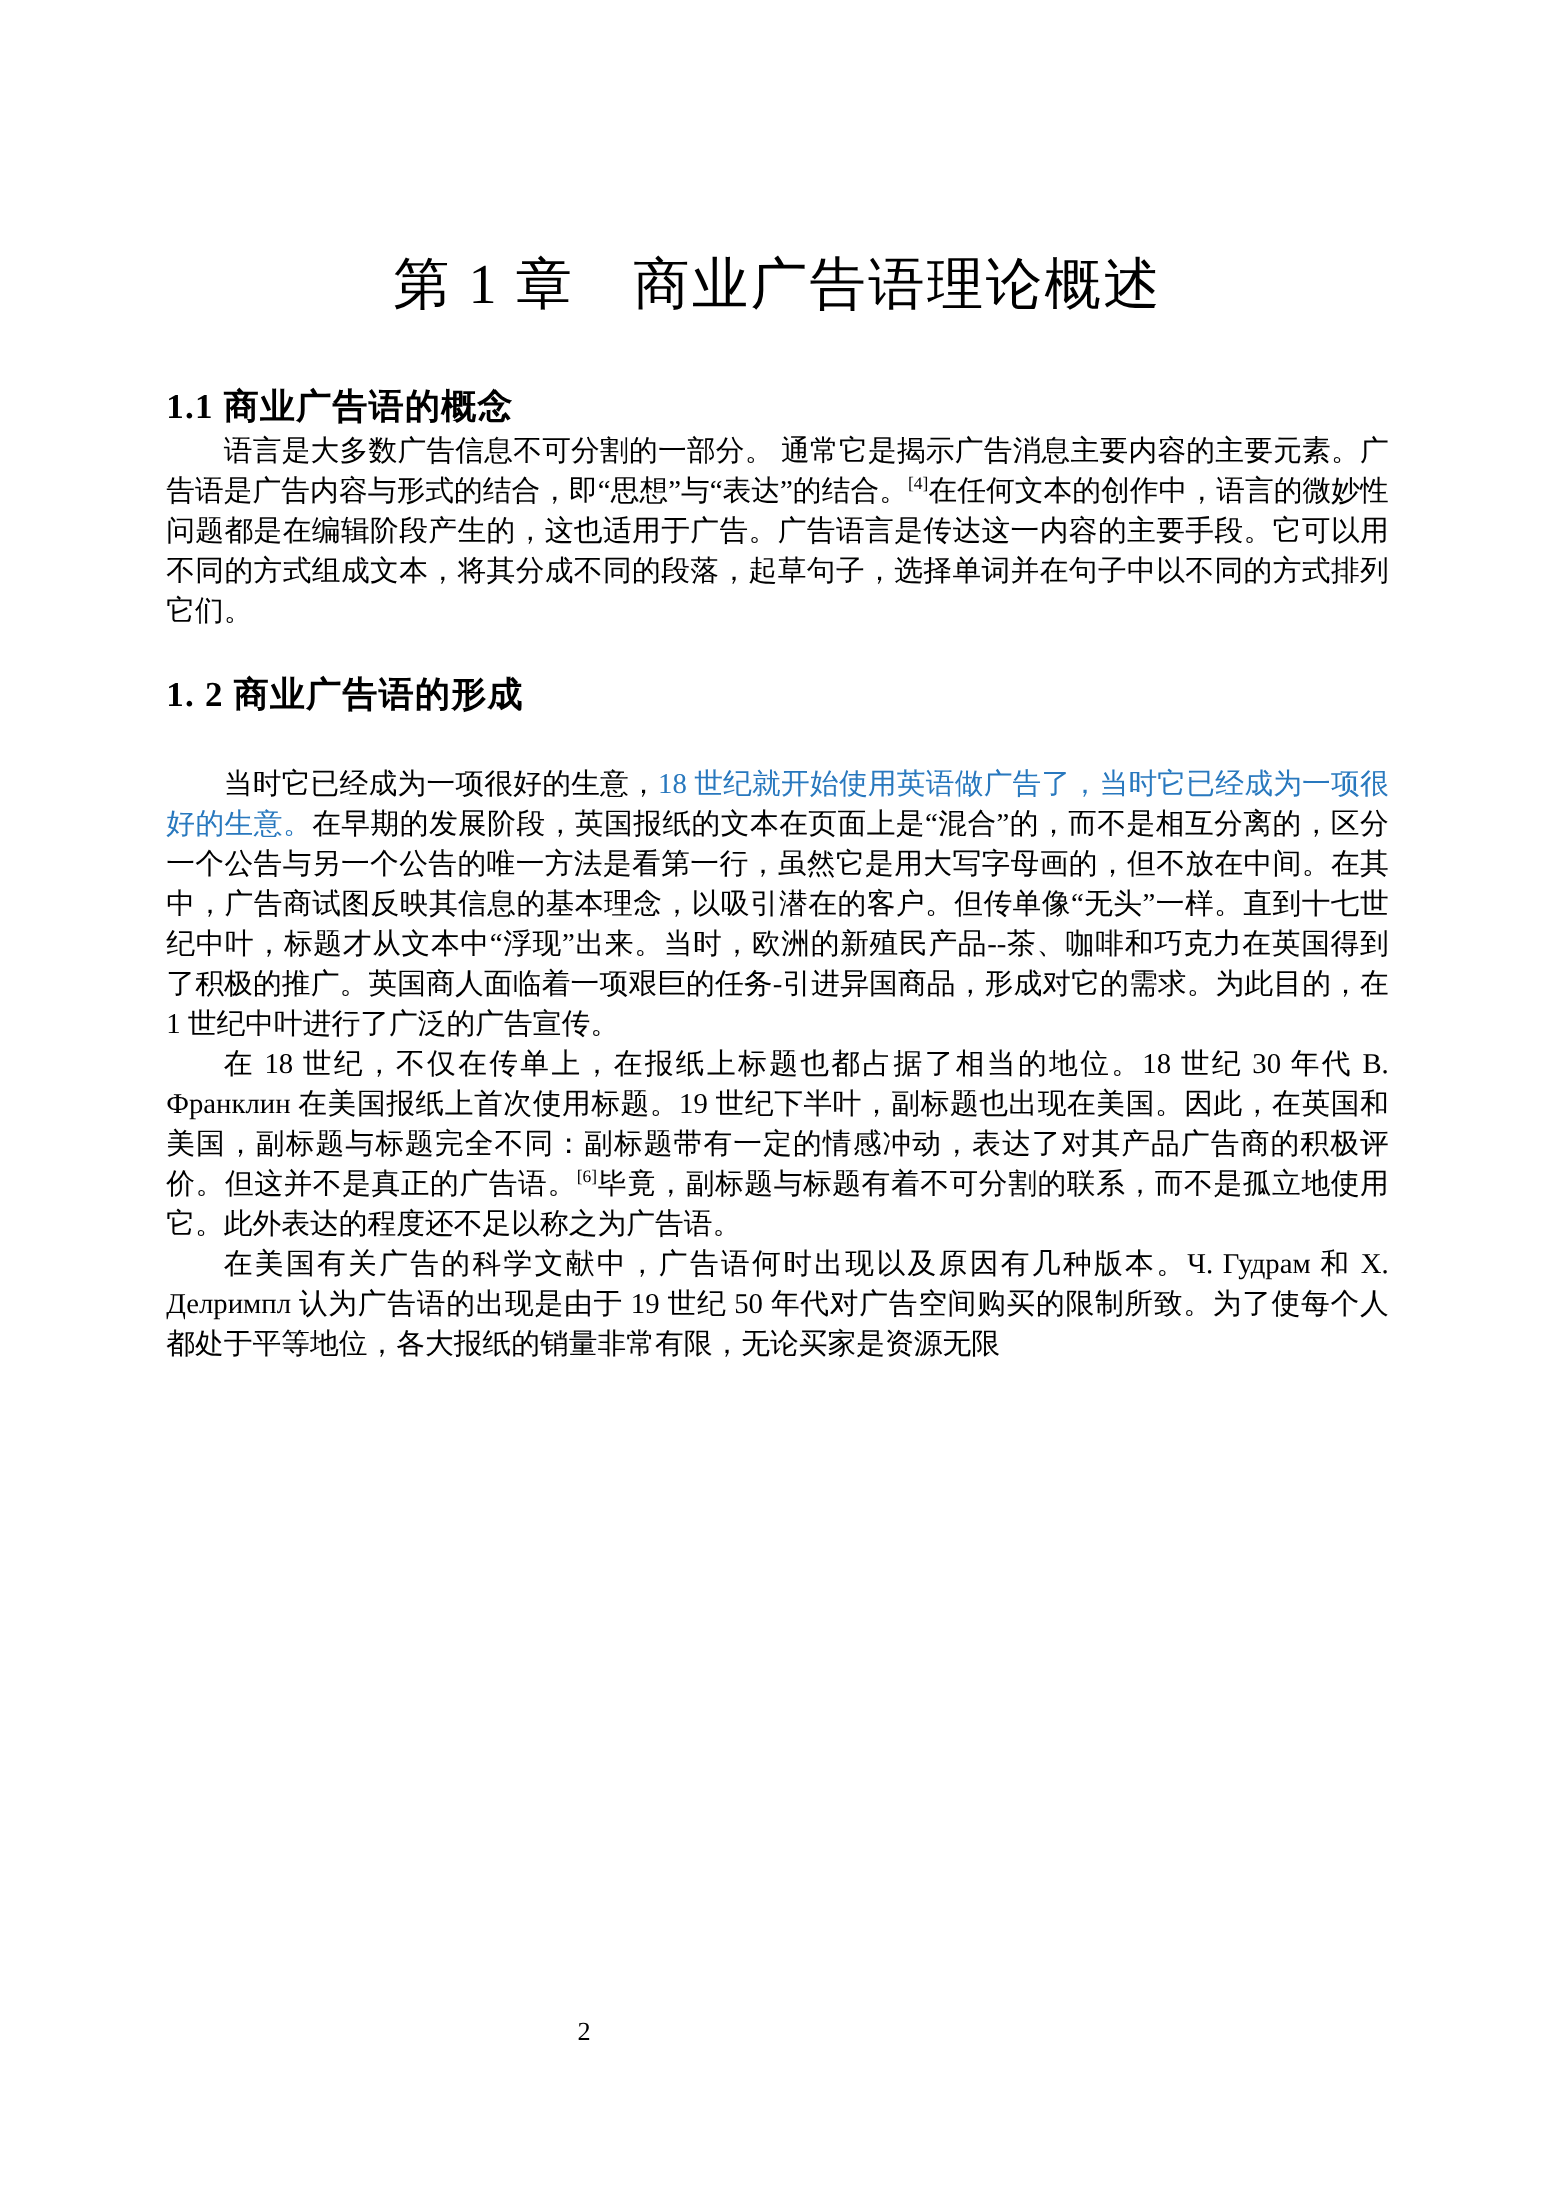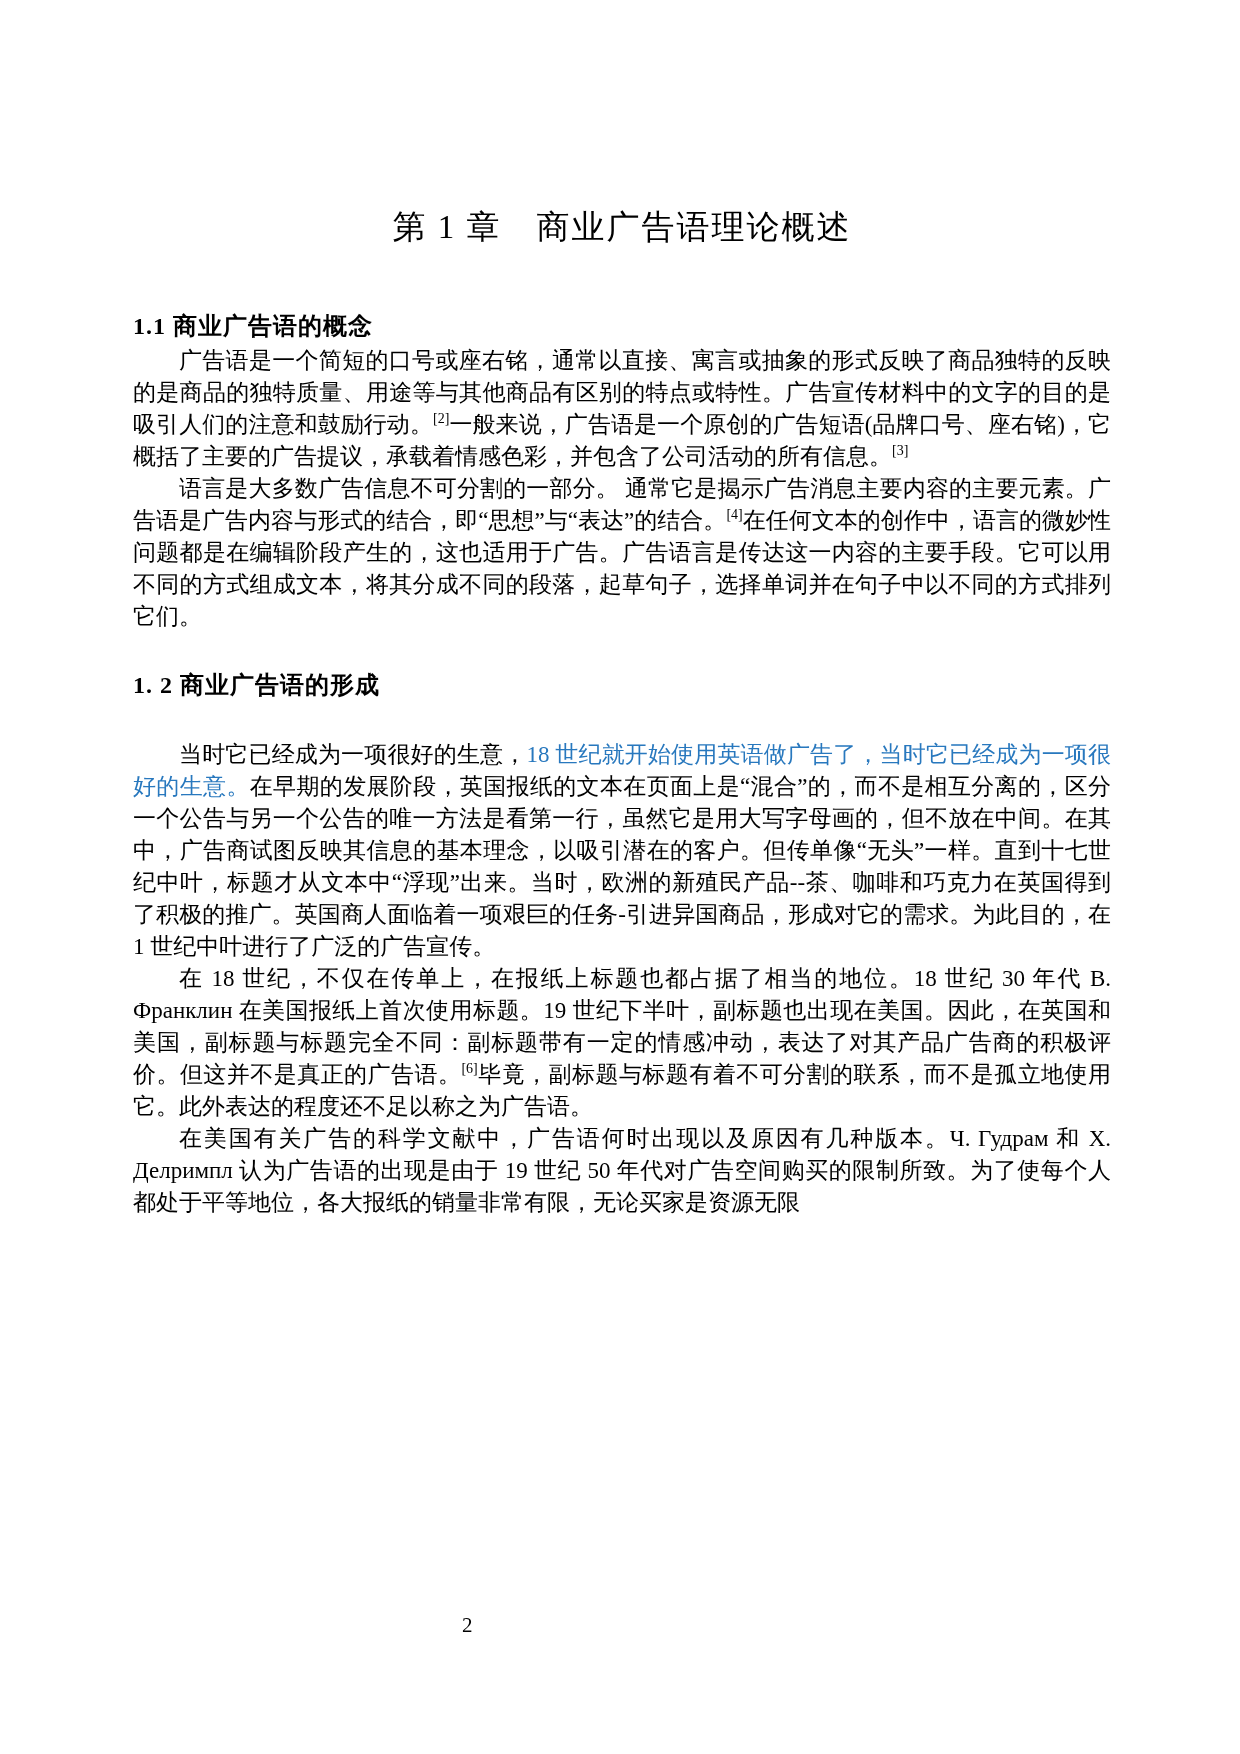--- a/index.html
+++ b/index.html
@@ -6,25 +6,25 @@
   .page{
     position:relative;
     width:1240px;height:1754px;
     background:#ffffff;color:#000000;
     font-family:"Liberation Serif","DejaVu Serif",serif;
     overflow:hidden;
   }
   .content{position:absolute;left:133px;top:0;width:978px;}
   .chapter-title{
     margin:205px 0 0 0;
-    font-size:33px;font-weight:400;
+    font-size:45px;font-weight:400;
     text-align:center;letter-spacing:2px;line-height:44px;
   }
   .section-heading{
-    margin:0;font-size:24px;font-weight:700;line-height:38px;
+    margin:0;font-size:28px;font-weight:700;line-height:38px;
     letter-spacing:1px;
   }
   .h-first{margin-top:58px;}
   .h-second{margin-top:32px;line-height:40px;}
   .para{
     margin:0;font-size:23px;line-height:32px;
     text-align:justify;text-align-last:left;
     text-indent:2em;
   }
   .mt{margin-top:30px;}
@@ -44,21 +44,20 @@
 <body>
 
 <div class="page">
   <div class="content">
 
     <h1 class="chapter-title">第 1 章　商业广告语理论概述</h1>
 
     <h2 class="section-heading h-first">1.1 商业广告语的概念</h2>
 
 
-    <p class="para"><span>广告语是一个简短的口号或座右铭，通常以直接、寓言或抽象的形式反映了商品独特的反映的是商品的独特质量、用途等与其他商品有区别的特点或特性。广告宣传材料中的文字的目的是吸引人们的注意和鼓励行动。</span><sup class="fn">[2]</sup><span>一般来说，广告语是一个原创的广告短语(品牌口号、座右铭)，它概括了主要的广告提议，承载着情感色彩，并包含了公司活动的所有信息。</span><sup class="fn">[3]</sup></p>
 
     <p class="para"><span>语言是大多数广告信息不可分割的一部分。 通常它是揭示广告消息主要内容的主要元素。广告语是广告内容与形式的结合，即“思想”与“表达”的结合。</span><sup class="fn">[4]</sup><span>在任何文本的创作中，语言的微妙性问题都是在编辑阶段产生的，这也适用于广告。广告语言是传达这一内容的主要手段。它可以用不同的方式组成文本，将其分成不同的段落，起草句子，选择单词并在句子中以不同的方式排列它们。</span></p>
 
 
     <h2 class="section-heading h-second">1. 2 商业广告语的形成</h2>
 
     <p class="para mt2"><span>当时它已经成为一项很好的生意，</span><span class="blue">18 世纪就开始使用英语做广告了，当时它已经成为一项很好的生意。</span><span>在早期的发展阶段，英国报纸的文本在页面上是“混合”的，而不是相互分离的，区分一个公告与另一个公告的唯一方法是看第一行，虽然它是用大写字母画的，但不放在中间。在其中，广告商试图反映其信息的基本理念，以吸引潜在的客户。但传单像“无头”一样。直到十七世纪中叶，标题才从文本中“浮现”出来。当时，欧洲的新殖民产品--茶、咖啡和巧克力在英国得到了积极的推广。英国商人面临着一项艰巨的任务-引进异国商品，形成对它的需求。为此目的，在 1 世纪中叶进行了广泛的广告宣传。</span></p>
 
     <p class="para"><span>在 18 世纪，不仅在传单上，在报纸上标题也都占据了相当的地位。18 世纪 30 年代 В. Франклин 在美国报纸上首次使用标题。19 世纪下半叶，副标题也出现在美国。因此，在英国和美国，副标题与标题完全不同：副标题带有一定的情感冲动，表达了对其产品广告商的积极评价。但这并不是真正的广告语。</span><sup class="fn">[6]</sup><span>毕竟，副标题与标题有着不可分割的联系，而不是孤立地使用它。此外表达的程度还不足以称之为广告语。</span></p>
 

